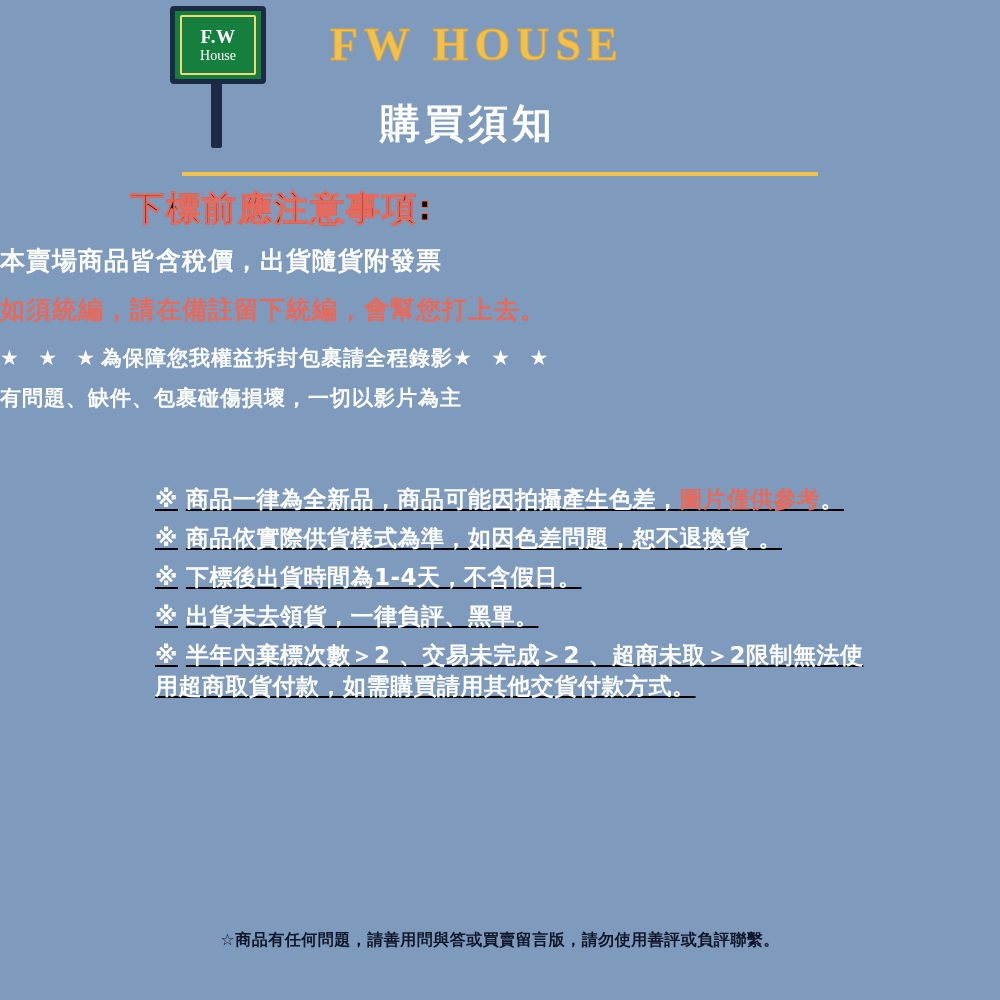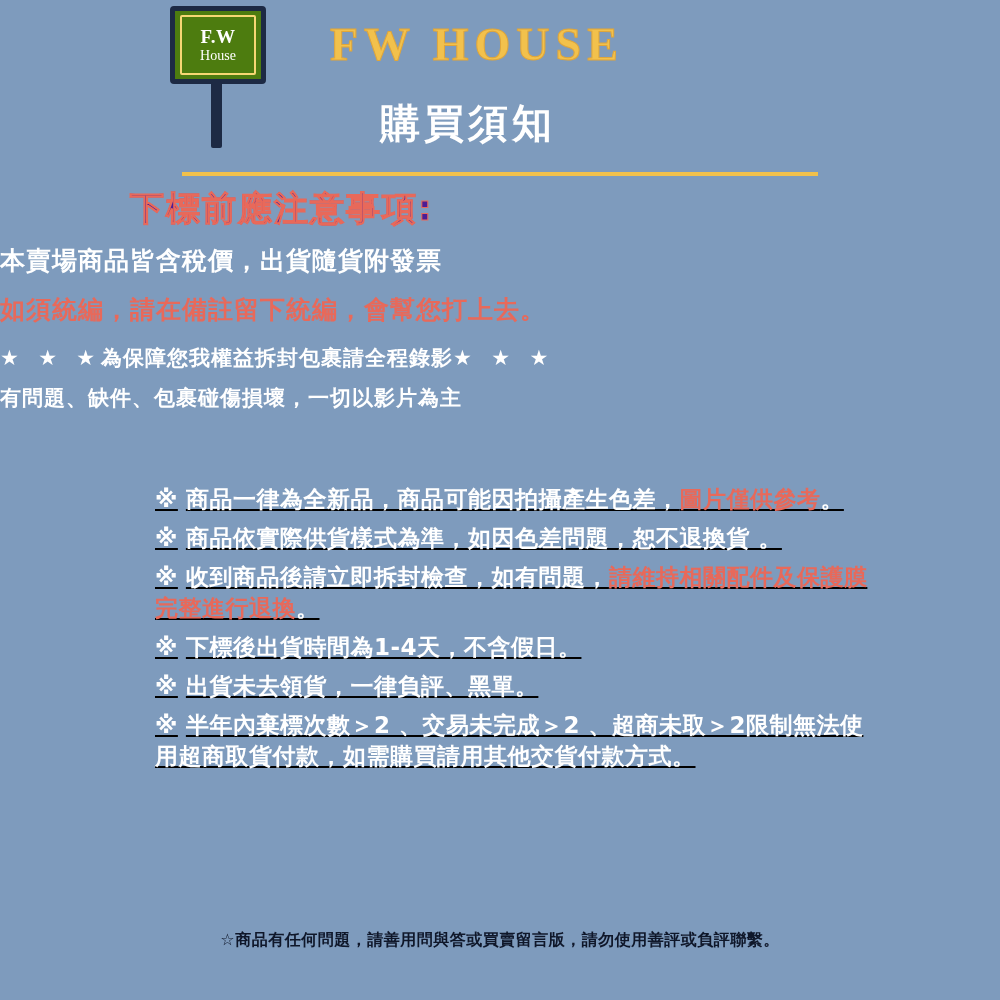--- a/index.html
+++ b/index.html
@@ -36,21 +36,21 @@
     top: 6px;
     width: 100px;
     height: 140px;
   }
   .logo-sign {
     position: absolute;
     left: 0;
     top: 0;
     width: 96px;
     height: 78px;
-    background: #4d7c0f;
+    background: #15803d;
     border: 5px solid #1d2a44;
     border-radius: 4px;
     box-sizing: border-box;
   }
   .logo-sign-inner {
     position: absolute;
     left: 5px;
     top: 4px;
     right: 5px;
     bottom: 4px;
@@ -114,21 +114,21 @@
   }
   
   .section-heading {
     position: absolute;
     left: 130px;
     top: 186px;
     font-family: "DejaVu Sans", sans-serif;
     font-weight: bold;
     font-size: 34px;
     letter-spacing: 2px;
-    color: #4c1d95;
+    color: #000000;
     -webkit-text-stroke: 1px #e8695a;
   }
   
   .intro {
     position: absolute;
     left: 0;
     top: 244px;
     width: 1000px;
     text-align: left;
   }
@@ -228,23 +228,20 @@
     </div>
 
     <div class="notes">
       <div class="note">
         <span class="mark">※</span><span>商品一律為全新品，商品可能因拍攝產生色差，</span><span class="hl">圖片僅供參考</span><span>。</span>
       </div>
       <div class="note">
         <span class="mark">※</span><span>商品依實際供貨樣式為準，如因色差問題，恕不退換貨 。</span><span class="hl"></span><span></span>
       </div>
       <div class="note">
-        <span class="mark">※</span><span>收到商品後請立即拆封檢查，如有問題，</span><span class="hl">請維持相關配件及保護膜完整進行退換</span><span>。</span>
-      </div>
-      <div class="note">
         <span class="mark">※</span><span>下標後出貨時間為1-4天，不含假日。</span><span class="hl"></span><span></span>
       </div>
       <div class="note">
         <span class="mark">※</span><span>出貨未去領貨，一律負評、黑單。</span><span class="hl"></span><span></span>
       </div>
       <div class="note">
         <span class="mark">※</span><span>半年內棄標次數＞2 、交易未完成＞2  、超商未取＞2限制無法使用超商取貨付款，如需購買請用其他交貨付款方式。</span><span class="hl"></span><span></span>
       </div>
     </div>
 

